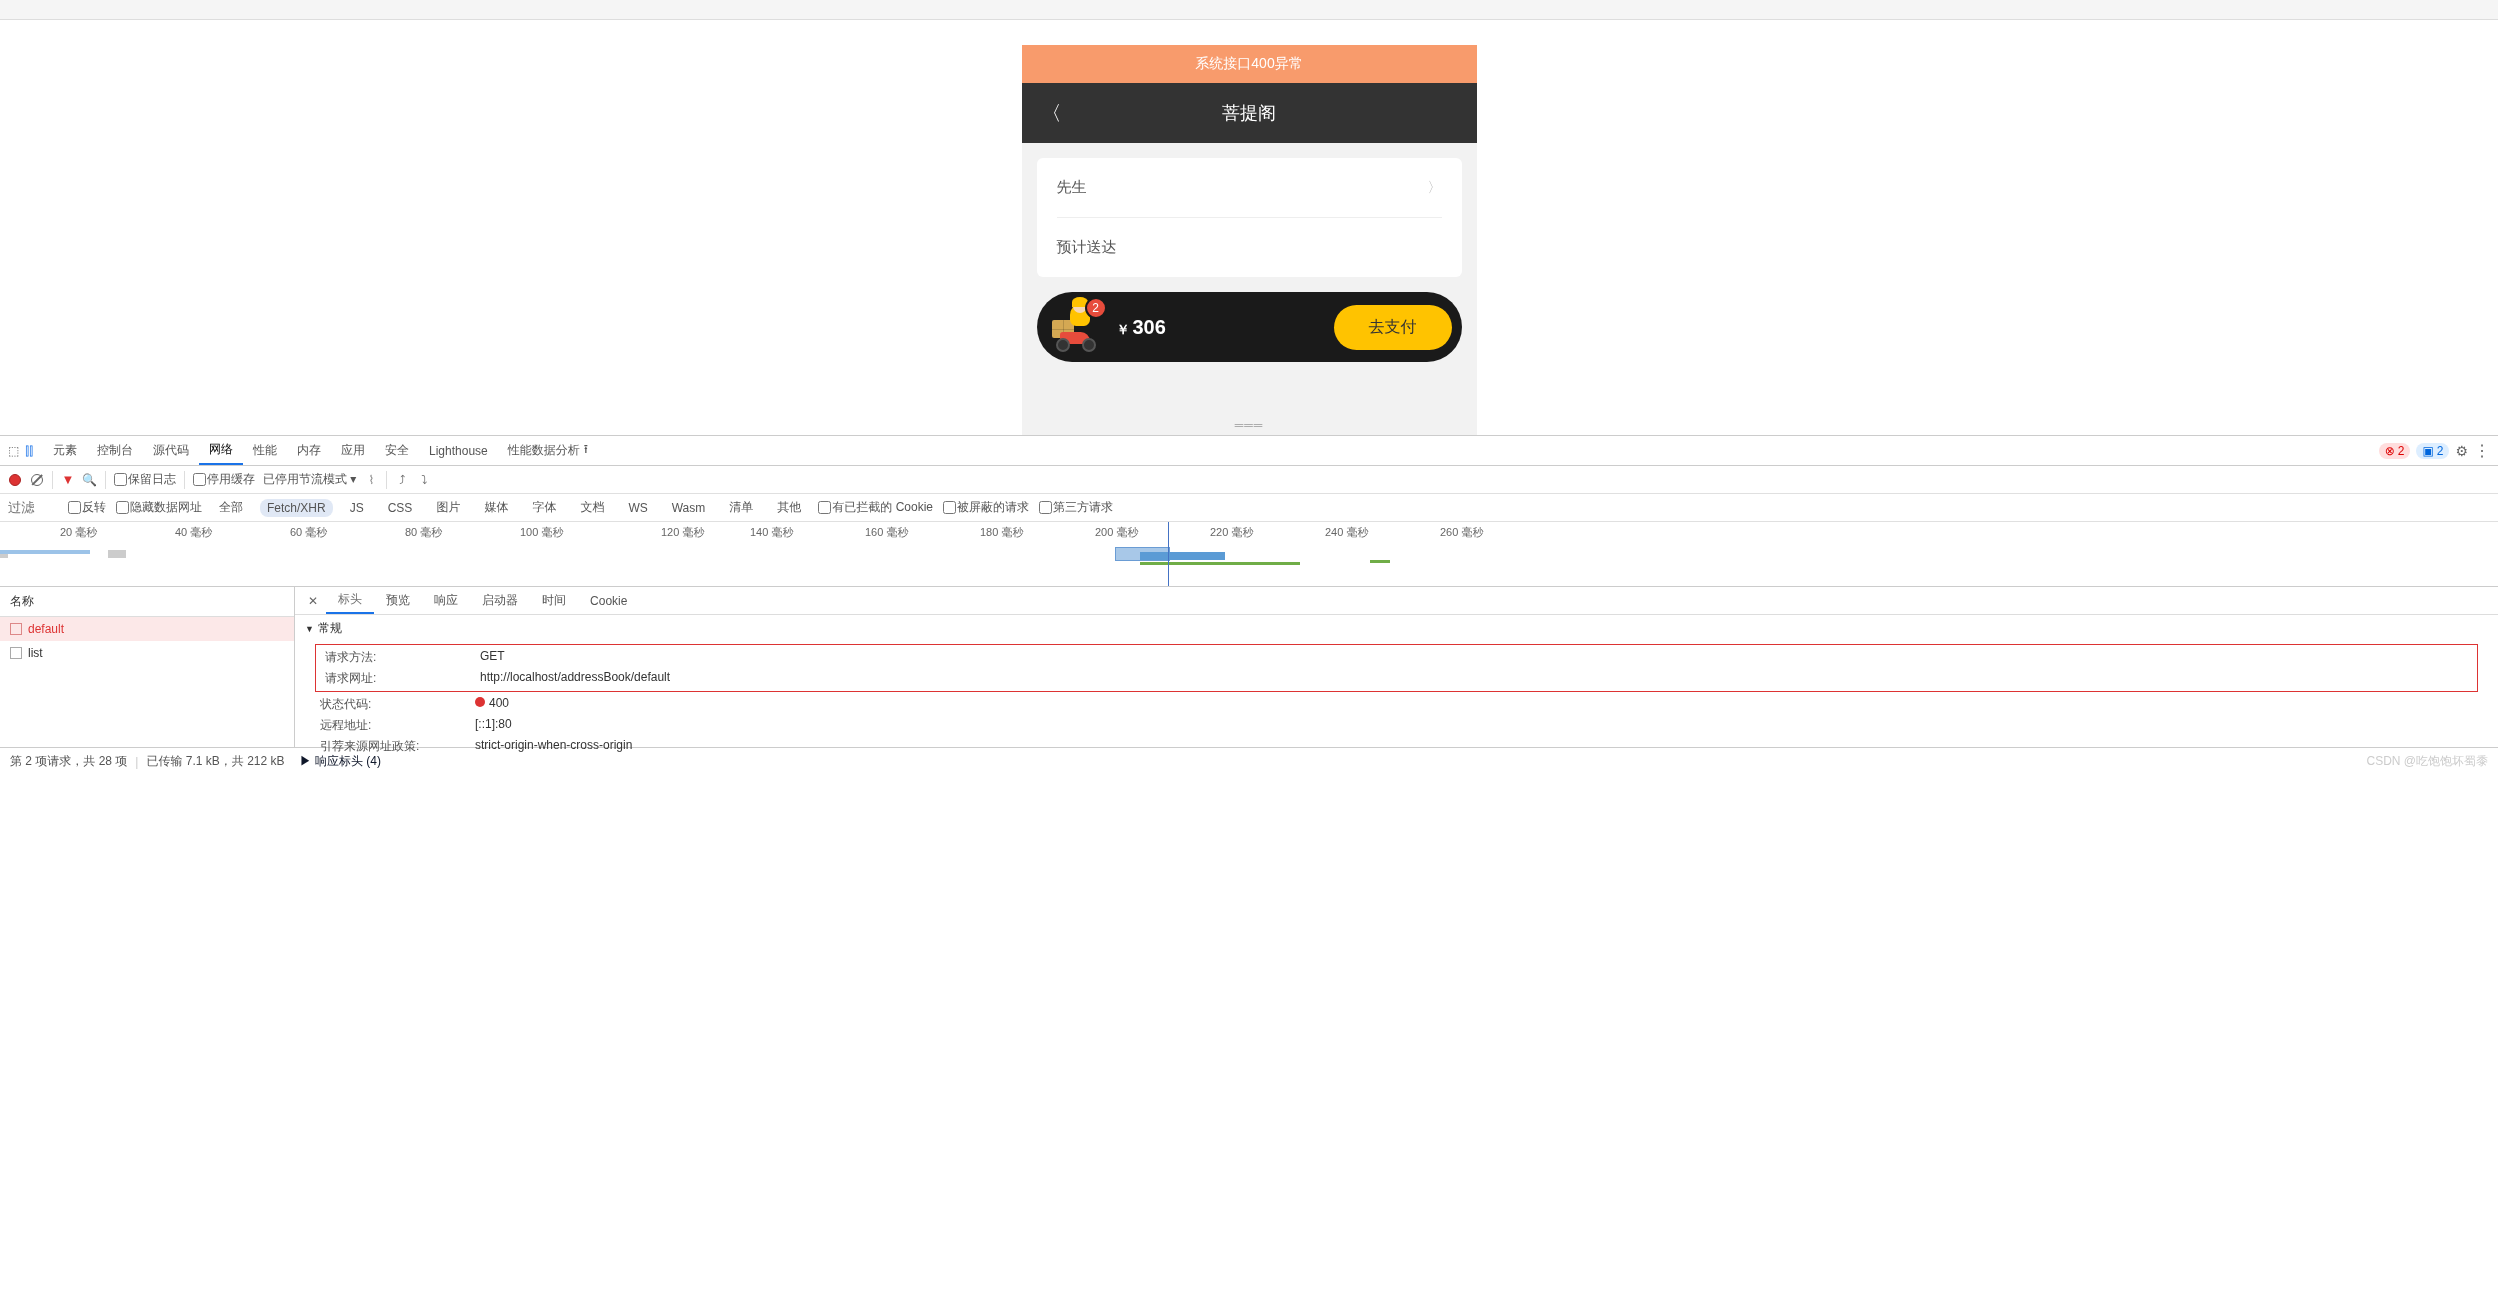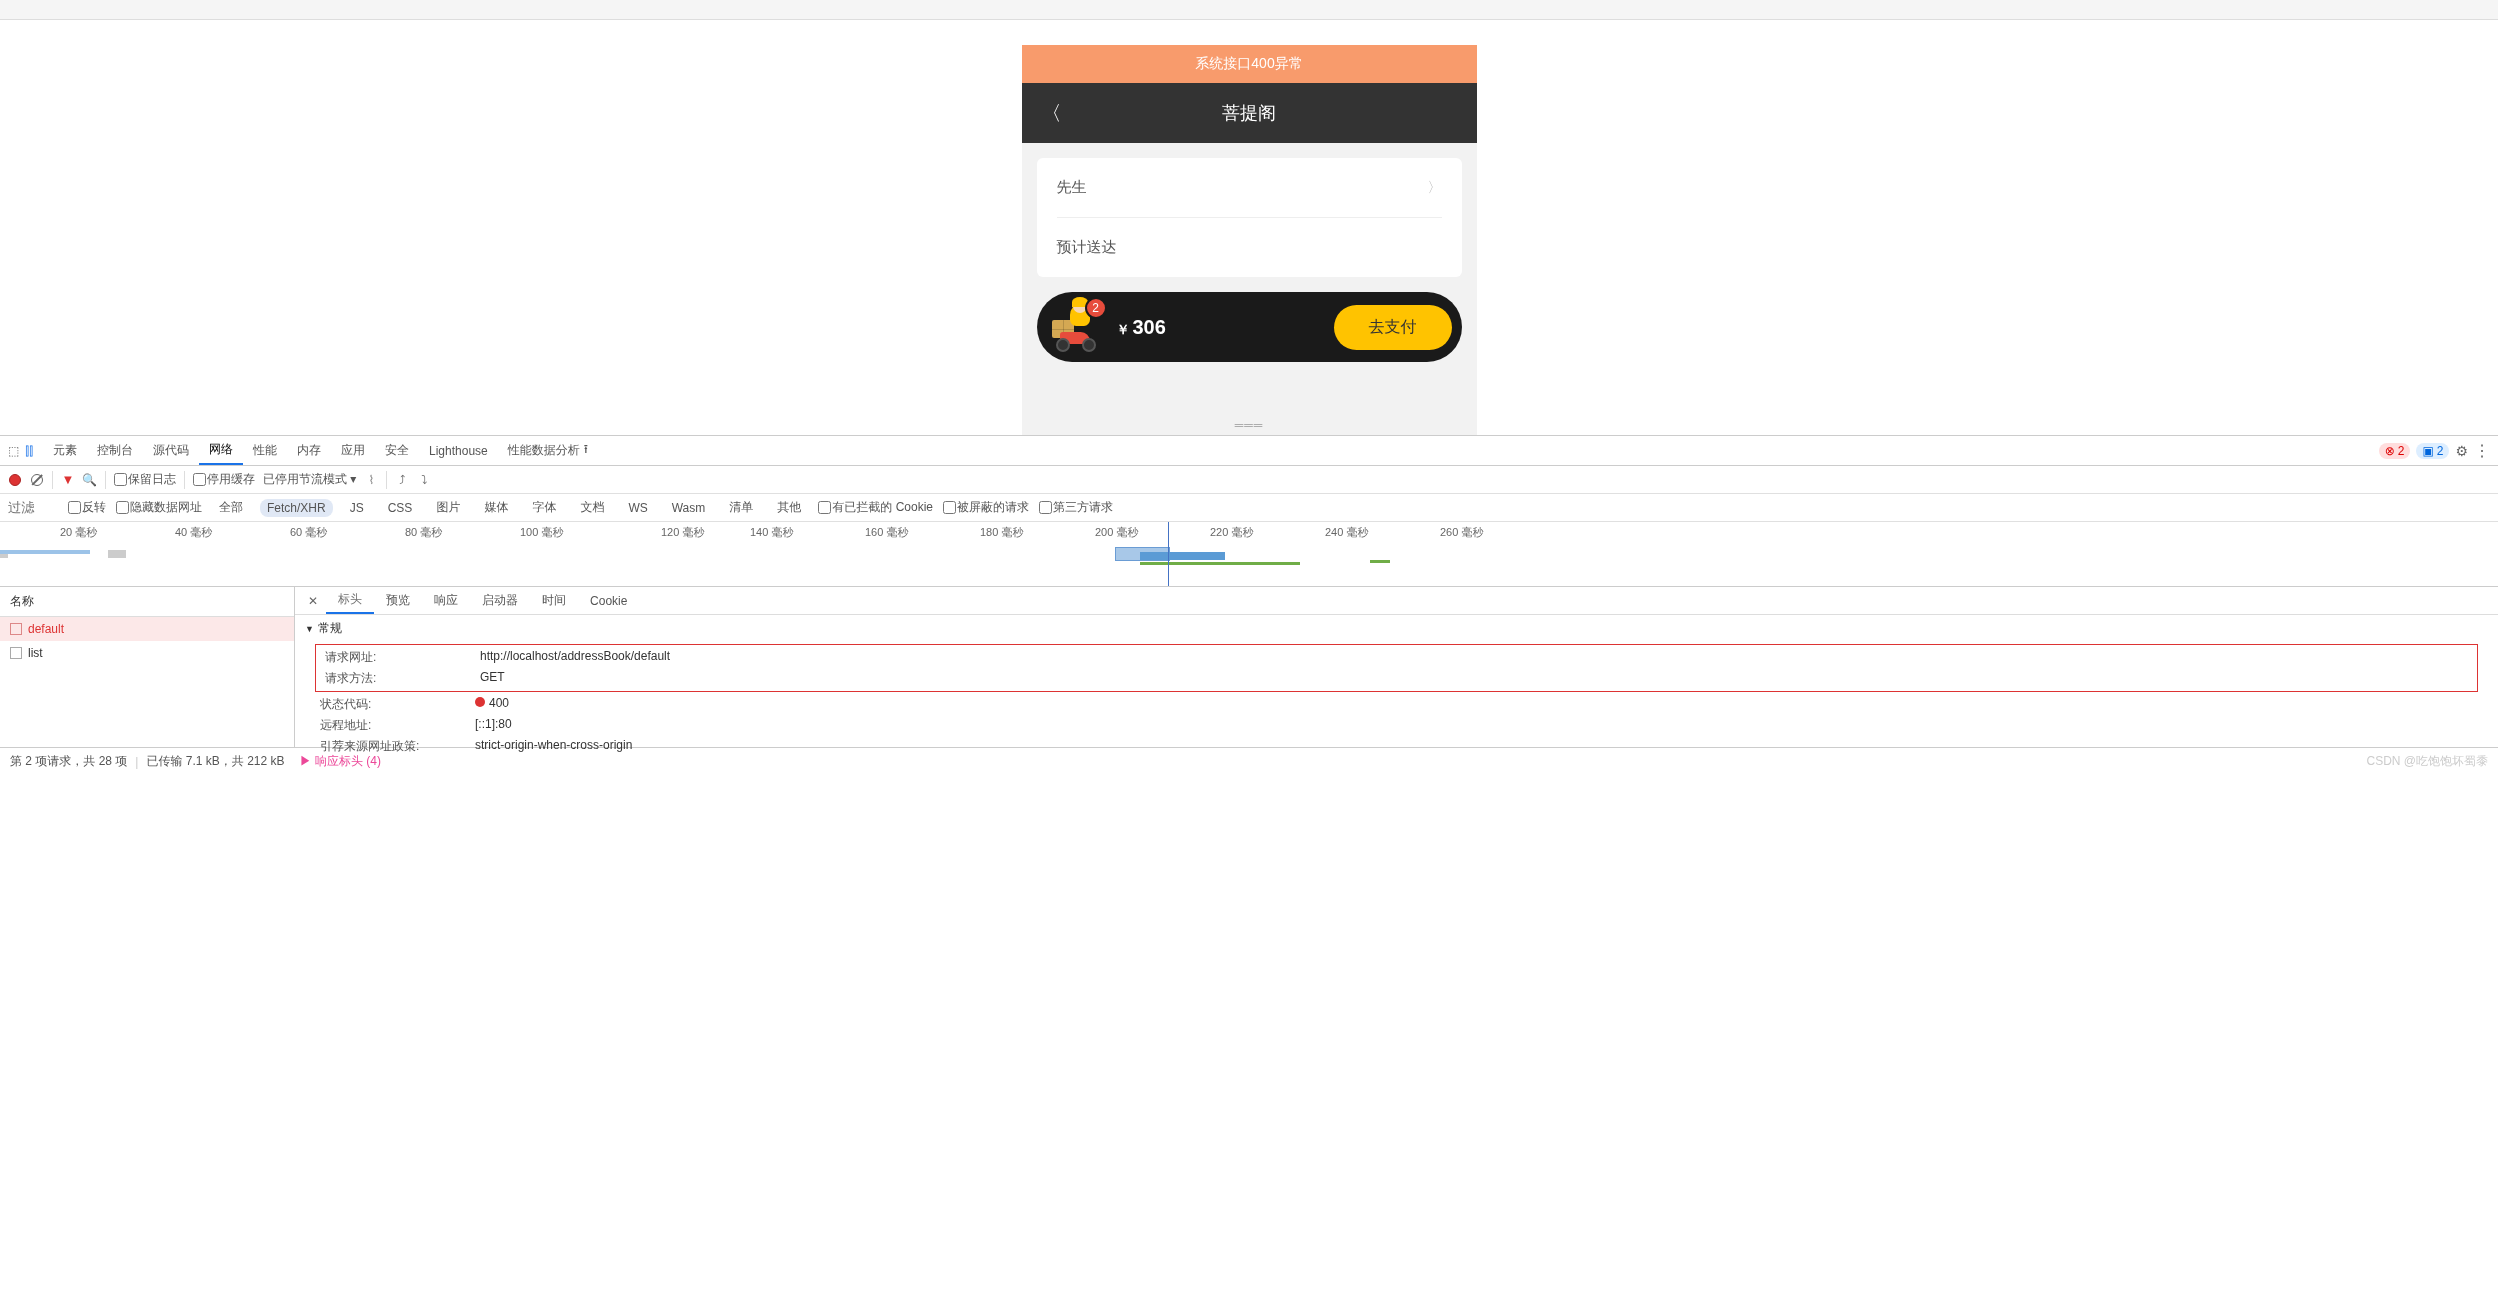--- a/index.html
+++ b/index.html
@@ -280,26 +280,26 @@
         <div class="detail-tab">启动器</div>
         <div class="detail-tab">时间</div>
         <div class="detail-tab">Cookie</div>
       </div>
       <div class="section-hdr">
         <span class="triangle">▼</span>
         <span>常规</span>
       </div>
       <div class="highlight-box">
         <div class="kv-row" style="padding-left:5px">
+            <div class="kv-key">请求方法:</div>
+            <div class="kv-val">GET</div>
+          </div>
+        <div class="kv-row" style="padding-left:5px">
             <div class="kv-key">请求网址:</div>
             <div class="kv-val">http://localhost/addressBook/default</div>
-          </div>
-        <div class="kv-row" style="padding-left:5px">
-            <div class="kv-key">请求方法:</div>
-            <div class="kv-val">GET</div>
           </div>
       </div>
       <div class="kv-row">
           <div class="kv-key">状态代码:</div>
           <div class="kv-val"><span class="status-dot"></span><span>400</span></div>
         </div>
       <div class="kv-row">
           <div class="kv-key">远程地址:</div>
           <div class="kv-val">[::1]:80</div>
         </div>
@@ -307,17 +307,17 @@
           <div class="kv-key">引荐来源网址政策:</div>
           <div class="kv-val">strict-origin-when-cross-origin</div>
         </div>
     </div>
   </div>
 
   <div class="status-bar">
     <span>第 2 项请求，共 28 项</span>
     <span class="sep2">|</span>
     <span>已传输 7.1 kB，共 212 kB</span>
-    <span style="margin-left:15px;color:#ec4899">▶ <span>响应标头</span> <span>(4)</span></span>
+    <span style="margin-left:15px;color:#0f172a">▶ <span>响应标头</span> <span>(4)</span></span>
     <span class="watermark">CSDN @吃饱饱坏蜀黍</span>
   </div>
 
 </div>
 
 </body></html>

